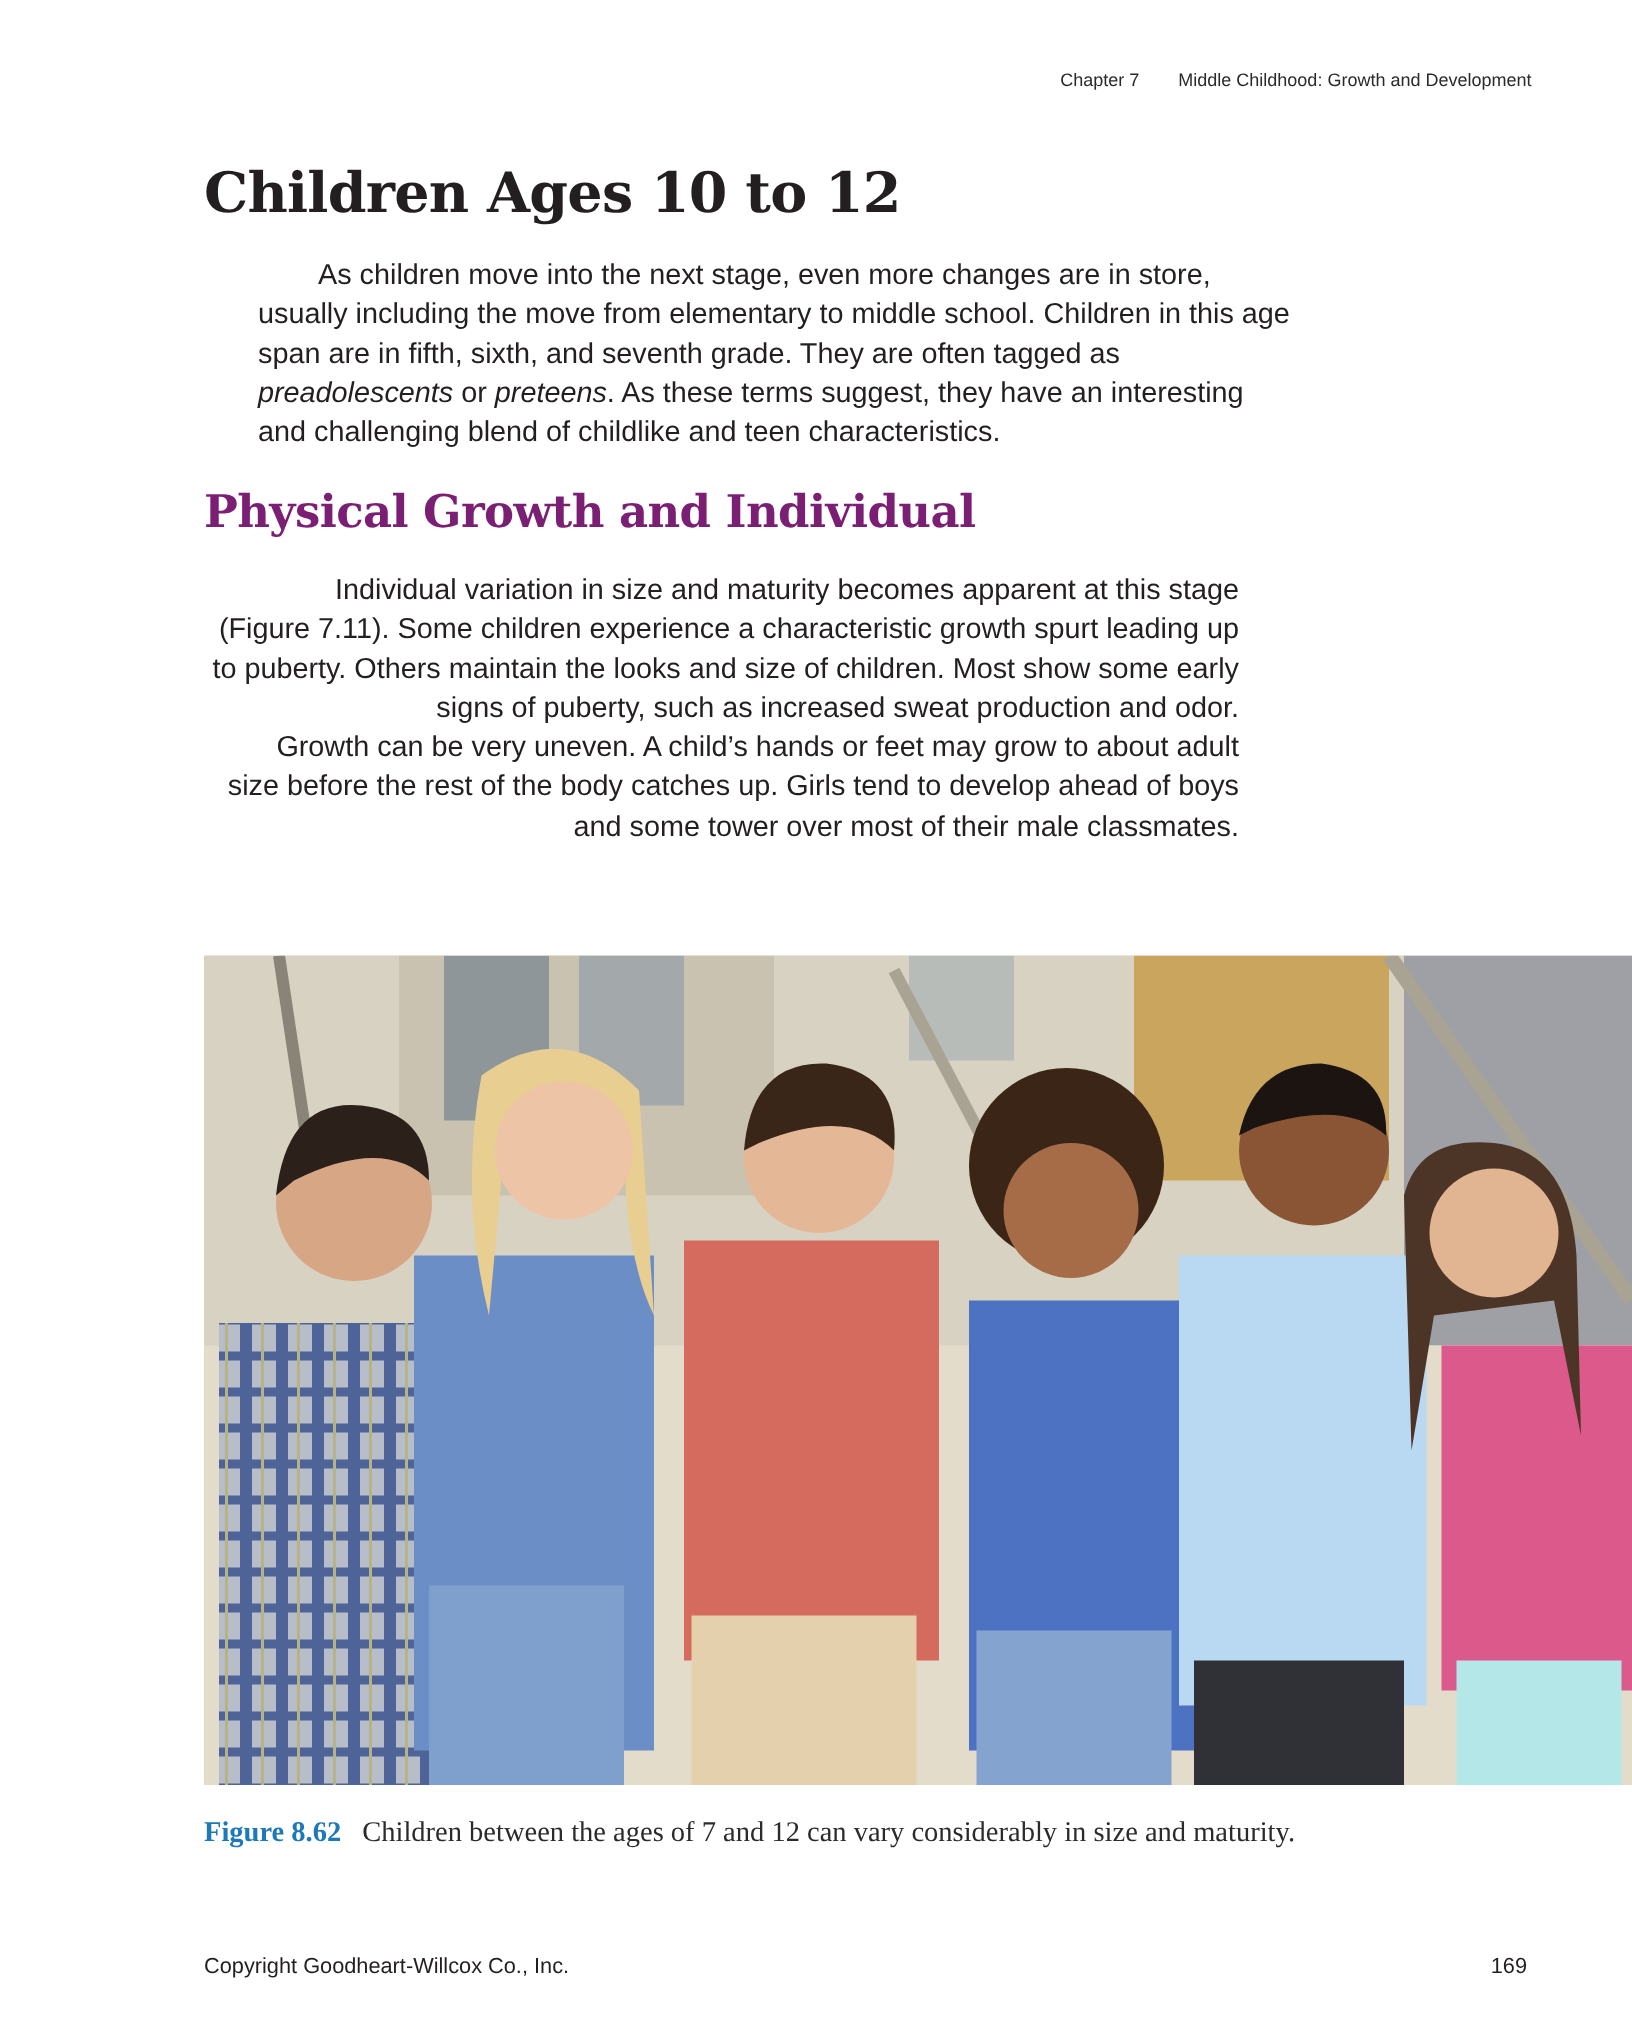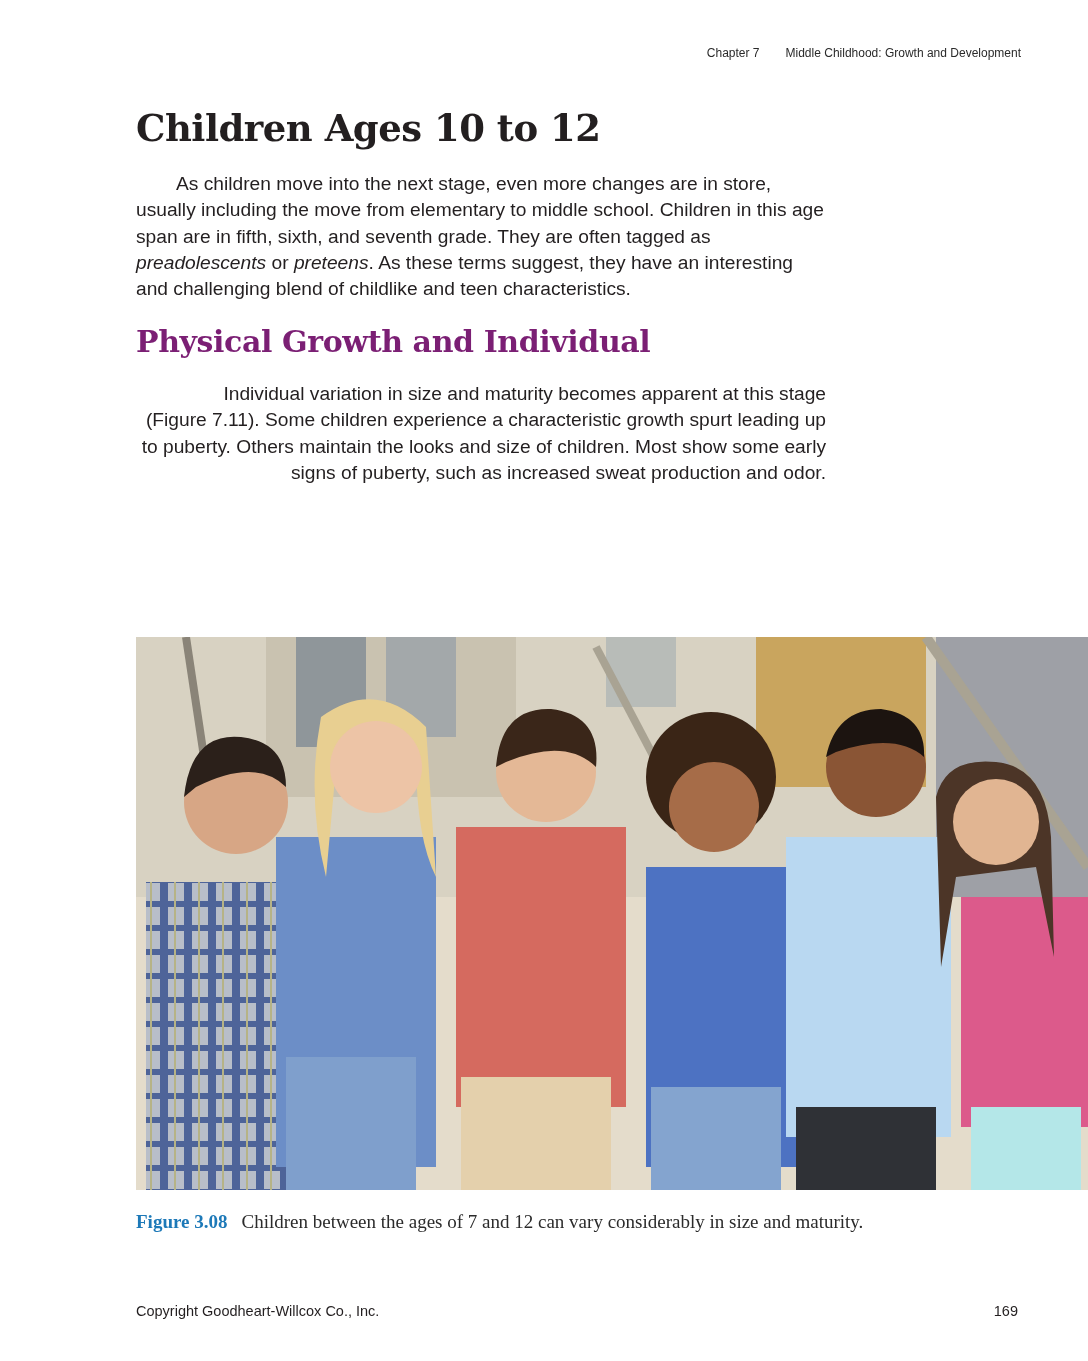--- a/index.html
+++ b/index.html
@@ -2,21 +2,21 @@
 <html><head>
 <meta charset="utf-8">
 <style>
   html, body { margin:0; padding:0; background:#ffffff; }
   body { width:1088px; height:1361px; position:relative; overflow:hidden; }
   .running-head { position:absolute; top:46px; right:67px; font-family:"Liberation Sans", sans-serif; font-size:12px; color:#2a2a2a; white-space:nowrap; }
   .running-head .ch { margin-right:26px; }
   .title { position:absolute; left:136px; top:106px; margin:0; font-family:"DejaVu Serif", serif; font-weight:bold; font-size:37px; color:#231f20; letter-spacing:-0.5px; }
   .para { position:absolute; left:136px; width:690px; font-family:"Liberation Sans", sans-serif; font-size:19.2px; line-height:26.3px; color:#231f20; margin:0; }
   .para p { margin:0; text-indent:40px; }
-  .p1 { top:171px; }
+  .p1 { top:171px;margin-left:36px; }
   .subhead { position:absolute; left:136px; top:324px; margin:0; font-family:"DejaVu Serif", serif; font-weight:bold; font-size:30px; color:#7b1f74; letter-spacing:-0.4px; }
   .p2 { top:381px;text-align:right; }
   .figure { position:absolute; left:136px; top:637px; width:952px; height:553px; overflow:hidden; background:#d9d3c3; }
   .caption { position:absolute; left:136px; top:1211px; font-family:"Liberation Serif", serif; font-size:19px; color:#2b2b2b; white-space:nowrap; }
   .caption .lbl { color:#1d79b8; font-weight:bold; margin-right:14px; }
   .footer { position:absolute; top:1303px; font-family:"Liberation Sans", sans-serif; font-size:14.5px; color:#231f20; }
   .footer.left { left:136px;text-align:center; }
   .footer.right { right:70px; }
 </style>
 </head>
@@ -29,20 +29,21 @@
 <h1 class="title">Children Ages 10 to 12</h1>
 
 <div class="para p1">
   <p><span>As children move into the next stage, even more changes are in store, usually including the move from elementary to middle school. Children in this age span are in fifth, sixth, and seventh grade. They are often tagged as </span><em>preadolescents</em><span> or </span><em>preteens</em><span>. As these terms suggest, they have an interesting and challenging blend of childlike and teen characteristics.</span></p>
 </div>
 
 <h2 class="subhead">Physical Growth and Individual</h2>
 
 <div class="para p2">
   <p>Individual variation in size and maturity becomes apparent at this stage (Figure 7.11). Some children experience a characteristic growth spurt leading up to puberty. Others maintain the looks and size of children. Most show some early signs of puberty, such as increased sweat production and odor.</p>
+  <p>Growth can be very uneven. A child’s hands or feet may grow to about adult size before the rest of the body catches up. Girls tend to develop ahead of boys and some tower over most of their male classmates.</p>
 </div>
 
 <div class="figure" title="Photo of six smiling children standing arm in arm outside a school building">
   <svg width="952" height="553" viewBox="0 0 952 553" xmlns="http://www.w3.org/2000/svg">
 
     <rect x="0" y="0" width="952" height="553" fill="#d8d2c2"></rect>
     <rect x="130" y="0" width="250" height="160" fill="#c9c2b0"></rect>
     <rect x="160" y="0" width="70" height="110" fill="#8f969a"></rect>
     <rect x="250" y="0" width="70" height="100" fill="#a3a8aa"></rect>
     <rect x="470" y="0" width="70" height="70" fill="#b8bcb8"></rect>
@@ -87,17 +88,17 @@
         <rect width="24" height="24" fill="#e8e4da"></rect>
         <rect x="0" y="0" width="8" height="24" fill="#384e8a"></rect>
         <rect x="0" y="0" width="24" height="6" fill="#384e8a"></rect>
         <rect x="14" y="0" width="2" height="24" fill="#e6d36a"></rect>
       </pattern>
     </defs>
   </svg>
 </div>
 
 <div class="caption">
-  <span class="lbl">Figure 3.08</span><span>Children between the ages of 7 and 12 can vary considerably in size and maturity.</span>
+  <span class="lbl">Figure 8.62</span><span>Children between the ages of 7 and 12 can vary considerably in size and maturity.</span>
 </div>
 
 <div class="footer left">Copyright Goodheart-Willcox Co., Inc.</div>
 <div class="footer right">169</div>
 
 </body></html>

